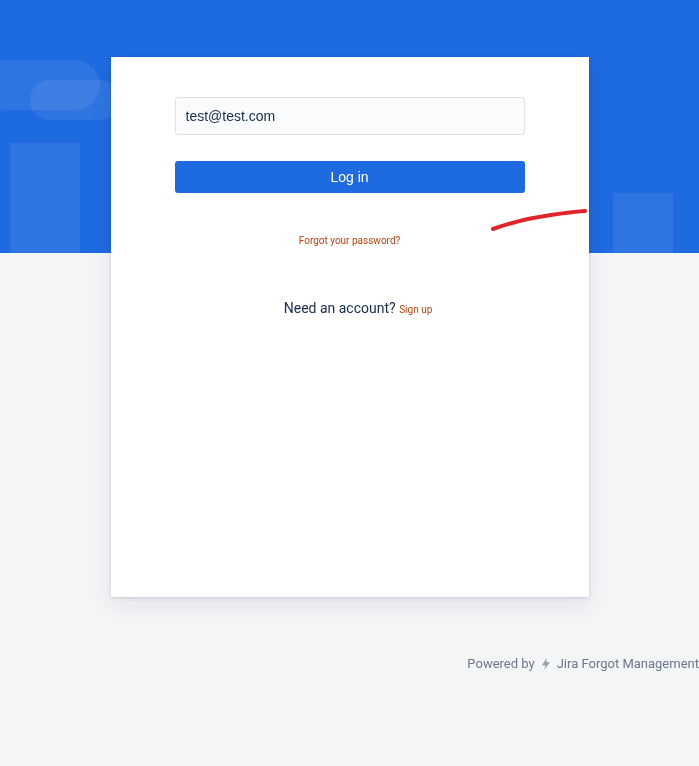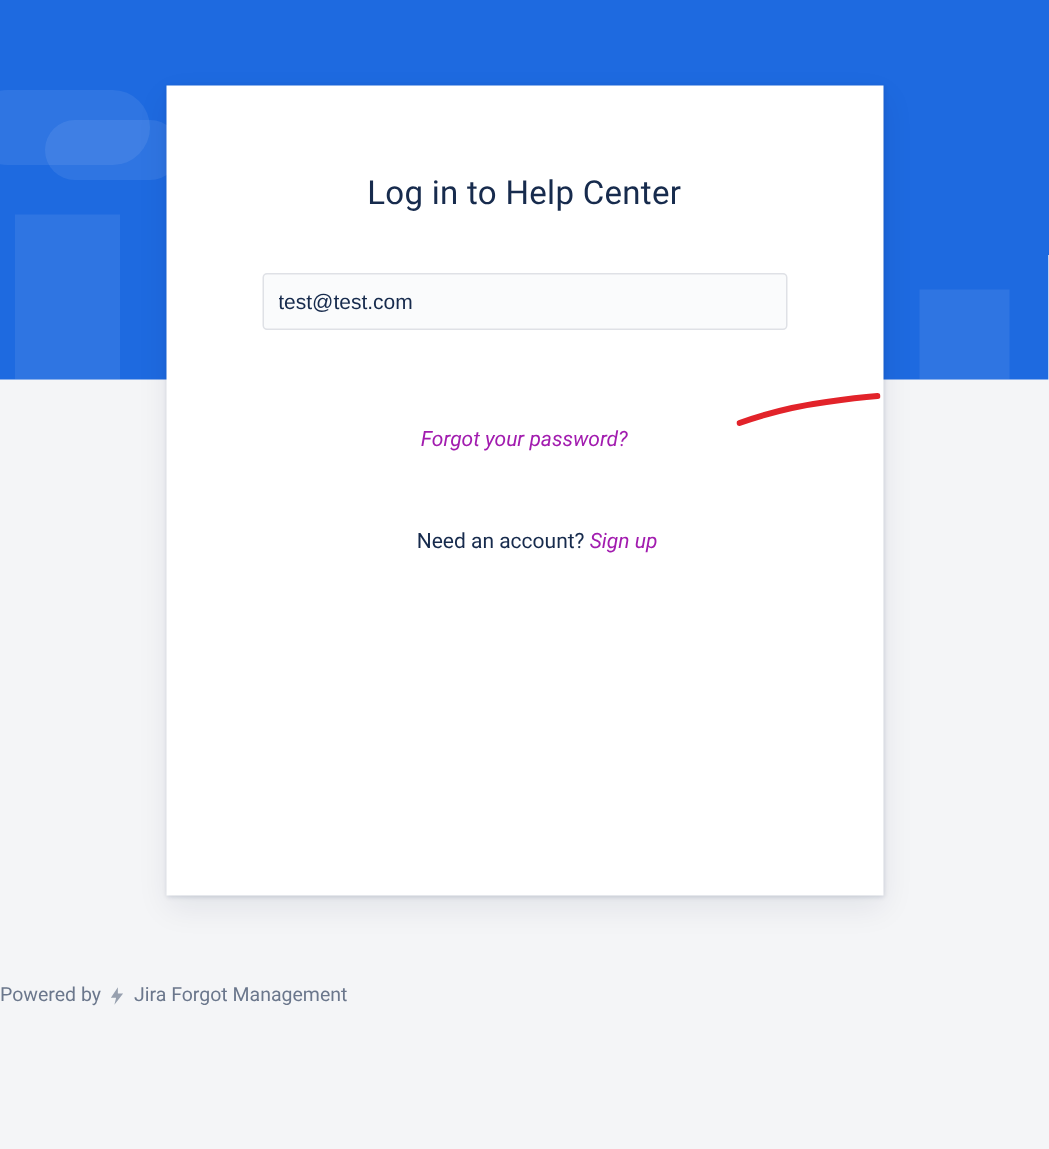--- a/index.html
+++ b/index.html
@@ -104,25 +104,24 @@
       cursor: pointer;
       margin-top: 0;
     }
     .link-row {
       margin-top: 36px;
       text-align: center;
       position: relative;
       width: 100%;
     }
     .link {
-      color: #a21caf;
-      font-size: 14px;
+      color: #c2410c;
+      font-size: 10px;
       text-decoration: none;
       cursor: pointer;
-      font-style: italic;
     }
     .signup-row {
       margin-top: 52px;
       text-align: center;
       font-size: 14px;
       color: #172b4d;
       margin-left: 17px;
     }
     .annotation {
       position: absolute;
@@ -135,44 +134,44 @@
     .footer {
       position: absolute;
       left: 0;
       right: 0;
       top: 656px;
       text-align: center;
       font-size: 13px;
       color: #6b778c;
       display: flex;
       align-items: center;
-      justify-content: flex-start;
+      justify-content: flex-end;
       gap: 4px;
     }
     .footer-icon {
       display: inline-flex;
       align-items: center;
     }
   </style>
 </head>
 <body>
 
 <div class="banner">
   <div class="bg-shape cloud1"></div>
   <div class="bg-shape cloud2"></div>
   <div class="bg-shape shape1"></div>
   <div class="bg-shape shape2"></div>
 </div>
 
 <div class="card">
-  <h1 class="title">Log in to Help Center</h1>
 
   <input type="text" class="field" value="test@test.com" placeholder="Email address" style="">
 
 
+  <button class="btn">Log in</button>
 
   <div class="link-row">
     <a class="link">Forgot your password?</a>
     <svg class="annotation" viewBox="0 0 96 24">
       <path d="M 2 20 Q 30 10, 60 6 Q 80 3, 94 2" stroke="#e2232a" stroke-width="4" fill="none" stroke-linecap="round"></path>
     </svg>
   </div>
 
   <div class="signup-row">
     <span>Need an account? </span><a class="link">Sign up</a>

